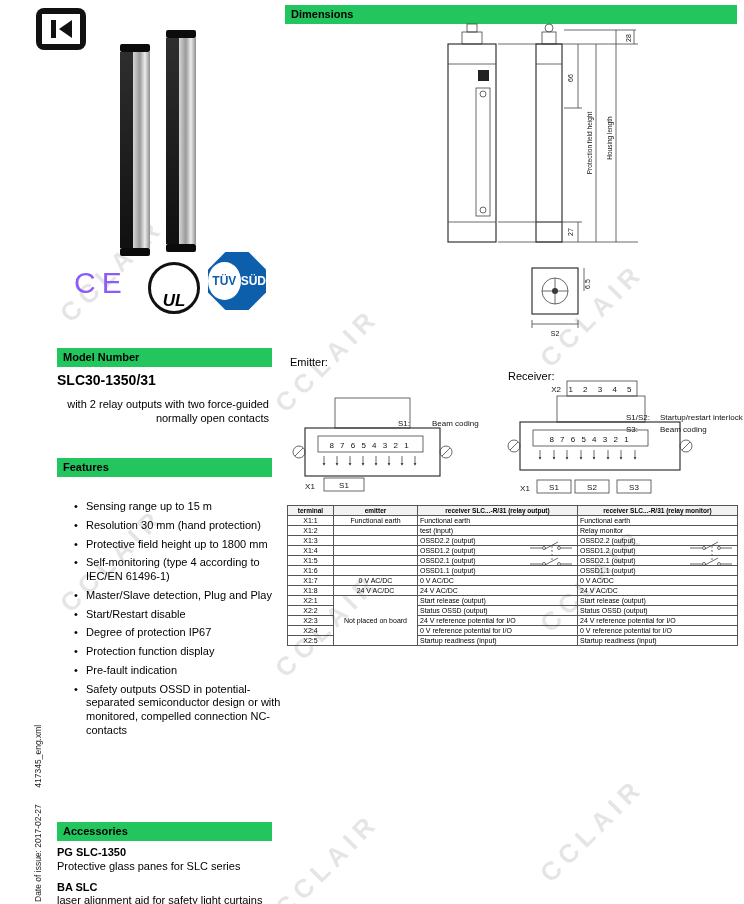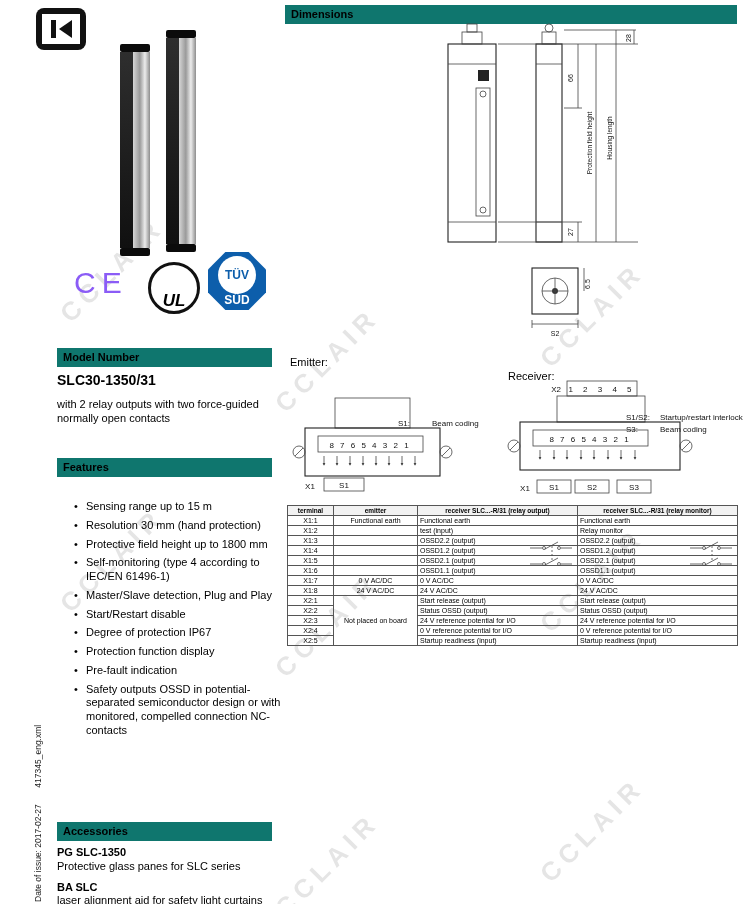--- a/index.html
+++ b/index.html
@@ -4,21 +4,21 @@
 <style>
   html,body { margin:0; padding:0; background:#fff; }
   .page { position:relative; width:744px; height:904px; background:#ffffff;
           font-family:"Liberation Sans", sans-serif; color:#000; overflow:hidden; }
 
   
   .wm { position:absolute; font-size:26px; font-weight:bold; letter-spacing:6px;
         color:rgba(125,125,125,0.20); transform:rotate(-45deg); white-space:nowrap; }
 
   
-  .bar { position:absolute; left:57px; width:215px; height:19px; background:#0f766e;
+  .bar { position:absolute; left:57px; width:215px; height:19px; background:#22c55e;
          font-size:11px; font-weight:bold; line-height:19px; padding-left:6px;
          box-sizing:border-box; }
   .right-bar { left:285px; width:452px; }
 
   
   .logo { position:absolute; left:36px; top:8px; width:50px; height:42px;
           background:#111; border-radius:8px; display:flex; align-items:center; justify-content:center; }
   .logo-inner { width:38px; height:30px; background:#fff; display:flex;
                 align-items:center; justify-content:center; gap:3px; }
   .logo-bar { width:5px; height:18px; background:#111; }
@@ -32,28 +32,28 @@
   .tower-side { width:13px; background:linear-gradient(#2e2e2e,#101010); }
   .tower-face { width:17px; background:linear-gradient(to right,#d6d6d6,#9a9a9a 40%,#ececec 70%,#8d8d8d); }
 
   
   .ce { position:absolute; left:74px; top:266px; font-size:30px; letter-spacing:6px; color:#8b5cf6; }
   .ul { position:absolute; left:148px; top:262px; width:46px; height:46px; border:3px solid #111;
         border-radius:50%; display:flex; align-items:flex-end; justify-content:center;
         font-style:italic; font-weight:bold; font-size:17px; }
   .tuv { position:absolute; left:208px; top:252px; width:58px; height:58px; background:#0d5eab;
          clip-path:polygon(30% 0,70% 0,100% 30%,100% 70%,70% 100%,30% 100%,0 70%,0 30%);
-         display:flex; flex-direction:column; align-items:center; justify-content:center; }
+         display:flex; flex-direction:row; align-items:center; justify-content:center; }
   .tuv-circle { width:38px; height:38px; border-radius:50%; background:#fff; display:flex;
                 align-items:center; justify-content:center; font-weight:bold; font-size:12px; color:#0d5eab; }
   .tuv-sub { color:#fff; font-size:12px; font-weight:bold; margin-top:-1px; }
 
   
   .model-number { position:absolute; left:57px; top:372px; font-size:14px; font-weight:bold; }
-  .model-desc { position:absolute; left:57px; top:397px; width:212px; font-size:11px; line-height:1.3; }
+  .model-desc { position:absolute; left:57px; top:397px; width:212px; font-size:11px; line-height:1.3;text-align:right; }
   .features { position:absolute; left:57px; top:485px; width:214px; margin:15px; padding:0;
               list-style:none; font-size:11px; }
   .features li { position:relative; padding-left:14px; margin-bottom:5px; line-height:1.25; }
   .features li::before { content:"•"; position:absolute; left:2px; }
   .acc { position:absolute; left:57px; top:846px; width:214px; font-size:11px; line-height:1.25; }
   .acc-name { font-weight:bold; margin-top:7px; }
   .acc-name:first-child { margin-top:0; }
 
   .side-note { position:absolute; left:33px; top:902px; transform:rotate(-90deg);
                transform-origin:0 0; font-size:8.5px; white-space:nowrap; color:#222; }

